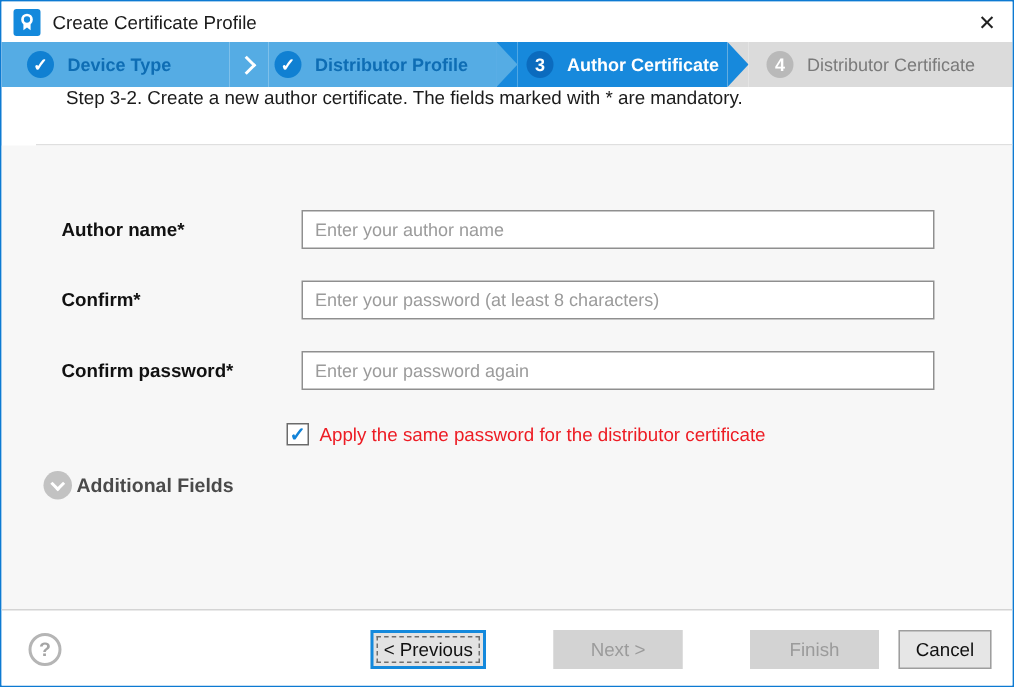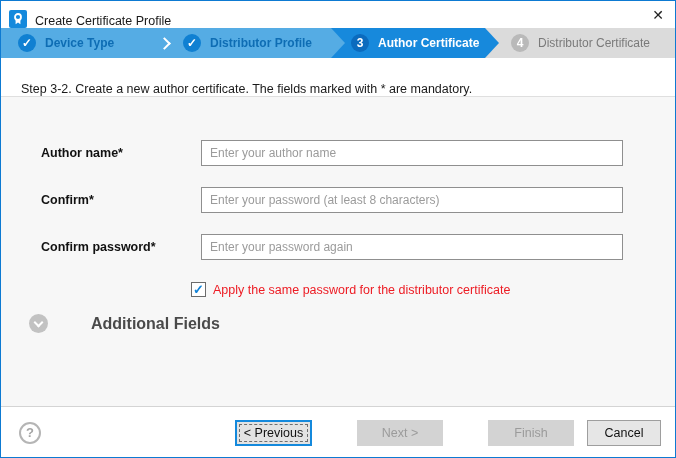--- a/index.html
+++ b/index.html
@@ -4,67 +4,67 @@
 <style>
   * { box-sizing: border-box; margin: 0; padding: 0; }
   html,body { background:#cfcfcf; font-family:"Liberation Sans", sans-serif; }
   .window {
     width: 676px; height: 458px;
     background: #ffffff;
     border: 1px solid #0d7ad2;
     position: relative; overflow: hidden;
   }
   
-  .titlebar { height:27px; display:flex; align-items:flex-end; padding-left:8px; background:#fff; }
+  .titlebar { height:27px; display:flex; align-items:center; padding-left:8px; background:#fff; }
   .app-icon { width:18px; height:18px; border-radius:2px; background:#1489dc; display:flex; align-items:center; justify-content:center; margin-right:8px; flex:0 0 auto; }
   .title-text { font-size:12.5px; color:#1a1a1a; }
   .close-btn { margin-left:auto; width:34px; height:27px; display:flex; align-items:center; justify-content:center; font-size:14px; color:#222; cursor:default; }
   
   .wizard { height:30px; display:flex; align-items:stretch; font-size:12px; }
   .seg { display:flex; align-items:center; gap:9px; }
   .seg-done { background:#55ace4; color:#0e6db4; font-weight:bold; }
   .seg1 { width:152px; padding-left:17px; }
   .sep-lite { width:26px; background:#55ace4; display:flex; align-items:center; justify-content:center; }
   .sep-lite .chev { width:9px; height:9px; border-top:2px solid #fff; border-right:2px solid #fff; transform:rotate(45deg); margin-right:4px; }
   .seg2 { width:152px; padding-left:4px; }
   .arrow-lite { width:0; height:0; border-top:15px solid transparent; border-bottom:15px solid transparent; border-left:14px solid #55ace4; background:#1789dc; }
   .seg-active { background:#1789dc; color:#ffffff; font-weight:bold; width:140px; padding-left:6px; }
   .arrow-active { width:0; height:0; border-top:15px solid transparent; border-bottom:15px solid transparent; border-left:14px solid #1789dc; background:#dbdbdb; }
   .seg-next { background:#dbdbdb; color:#7a7a7a; flex:1; padding-left:12px; font-weight:normal; }
   .step-circle { width:18px; height:18px; border-radius:50%; display:flex; align-items:center; justify-content:center; flex:0 0 auto; font-size:12px; }
   .circle-done { background:#1080d2; color:#fff; font-size:12px; font-weight:bold; }
   .circle-active { background:#0b6bbe; color:#fff; font-weight:bold; }
   .circle-next { background:#b9b9b9; color:#fff; font-weight:bold; }
   
-  .desc-strip { height:39px; background:#fff; border-bottom:1px solid #dfdfdf; display:flex; align-items:flex-end; padding:0 20px; font-size:12.5px; color:#1a1a1a; }
+  .desc-strip { height:39px; background:#fff; border-bottom:1px solid #dfdfdf; display:flex; align-items:flex-start; padding:0 20px; font-size:12.5px; color:#1a1a1a;margin-left:23px; }
   
   .form-area { height:309px; background:#f7f7f7; position:relative; }
   .form-row { display:flex; align-items:center; margin-left:40px; }
   .form-row.first { padding-top:43px; }
   .form-row + .form-row { margin-top:21px; }
   .field-label { width:160px; font-size:12.5px; font-weight:bold; color:#111; }
   .field-input { width:422px; height:24px; border:1px solid #8f8f8f; background:#fff; font-size:12px; color:#333; padding:12px 8px; font-family:"Liberation Sans", sans-serif; outline:none; }
   .field-input::placeholder { color:#9b9b9b; opacity:1; }
   .checkbox-row { display:flex; align-items:center; margin:22px 0 0 190px; }
   .checkbox { width:15px; height:15px; background:#fff; border:1px solid #6b6b6b; display:flex; align-items:center; justify-content:center; margin-right:7px; }
   .checkbox .mark { color:#1283d8; font-size:13px; font-weight:bold; line-height:1; margin-top:-1px; }
   .checkbox-label { font-size:12.5px; color:#ed1c24; }
   .addl-row { display:flex; align-items:center; margin:17px 0 0 28px; }
   .addl-circle { width:19px; height:19px; border-radius:50%; background:#c2c2c2; display:flex; align-items:center; justify-content:center; margin-right:3px; }
   .addl-circle .chev-down { width:7px; height:7px; border-left:2px solid #fff; border-bottom:2px solid #fff; transform:rotate(-45deg); margin-top:-3px; }
-  .addl-label { font-size:16px; font-weight:bold; color:#4a4a4a;margin-left:40px; }
+  .addl-label { font-size:13px; font-weight:bold; color:#4a4a4a; }
   
   .footer { height:52px; background:#fff; border-top:1px solid #d4d4d4; display:flex; align-items:center; padding:0 14px 0 18px; }
   .help-circle { width:22px; height:22px; border-radius:50%; border:2px solid #b5b5b5; color:#a5a5a5; display:flex; align-items:center; justify-content:center; font-size:13px; font-weight:bold; }
   .btn-group { margin-left:auto; display:flex; gap:13px; }
   .btn { height:26px; font-size:12.5px; font-family:"Liberation Sans", sans-serif; display:flex; align-items:center; justify-content:center; }
   .btn-previous { width:77px; background:#e3e3e3; border:2px solid #1489dc; color:#111; position:relative; }
   .btn-previous::before { content:""; position:absolute; inset:2px; border:1px dashed #6e6e6e; pointer-events:none; }
   .btn-disabled { width:86px; background:#d3d3d3; border:1px solid #d3d3d3; color:#9b9b9b;margin-left:32px; }
-  .btn-cancel { width:74px; background:#e6e6e6; border:1px solid #9e9e9e; color:#111; }
+  .btn-cancel { width:62px; background:#e6e6e6; border:1px solid #9e9e9e; color:#111; }
 </style>
 </head>
 <body>
 
 <div class="window">
 
   <div class="titlebar">
     <span class="app-icon">
       <svg width="14" height="14" viewBox="0 0 14 14">
         <circle cx="7" cy="5" r="3" fill="none" stroke="#ffffff" stroke-width="1.8"></circle>

